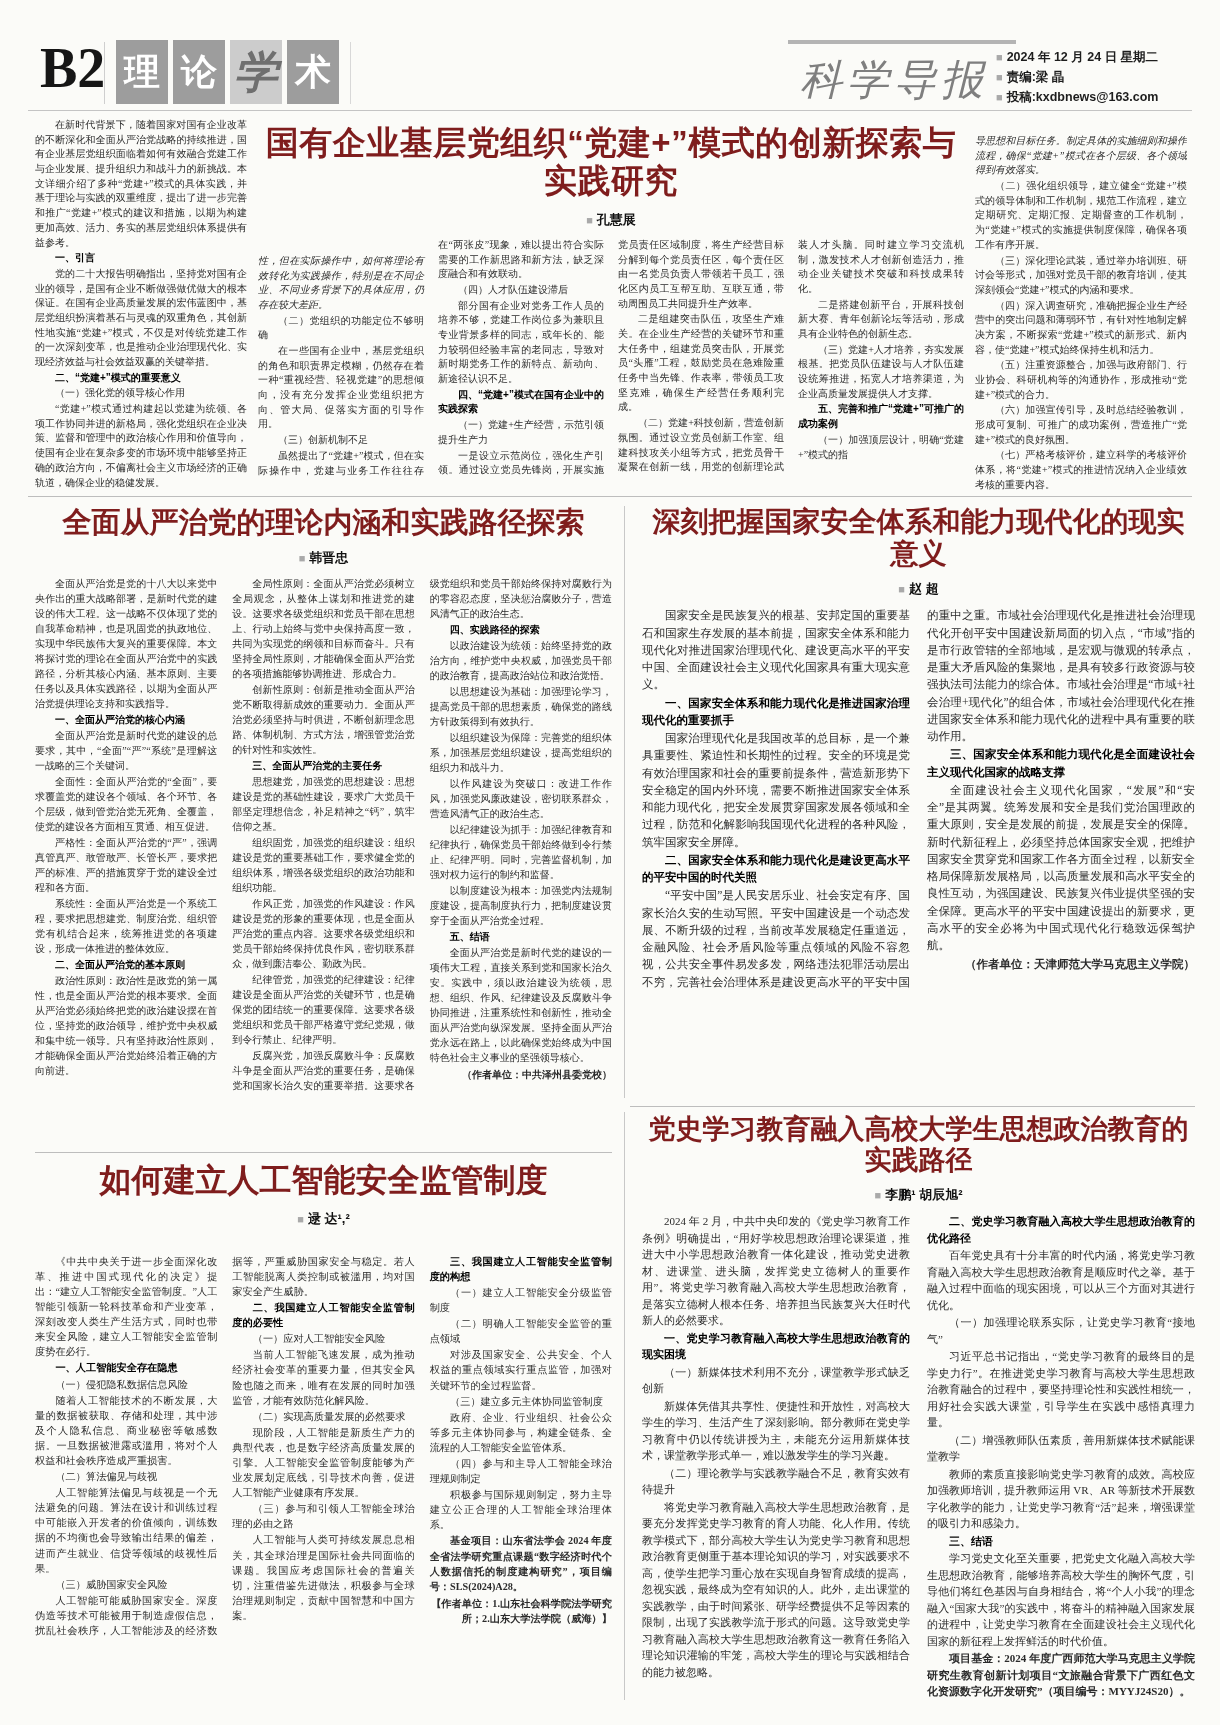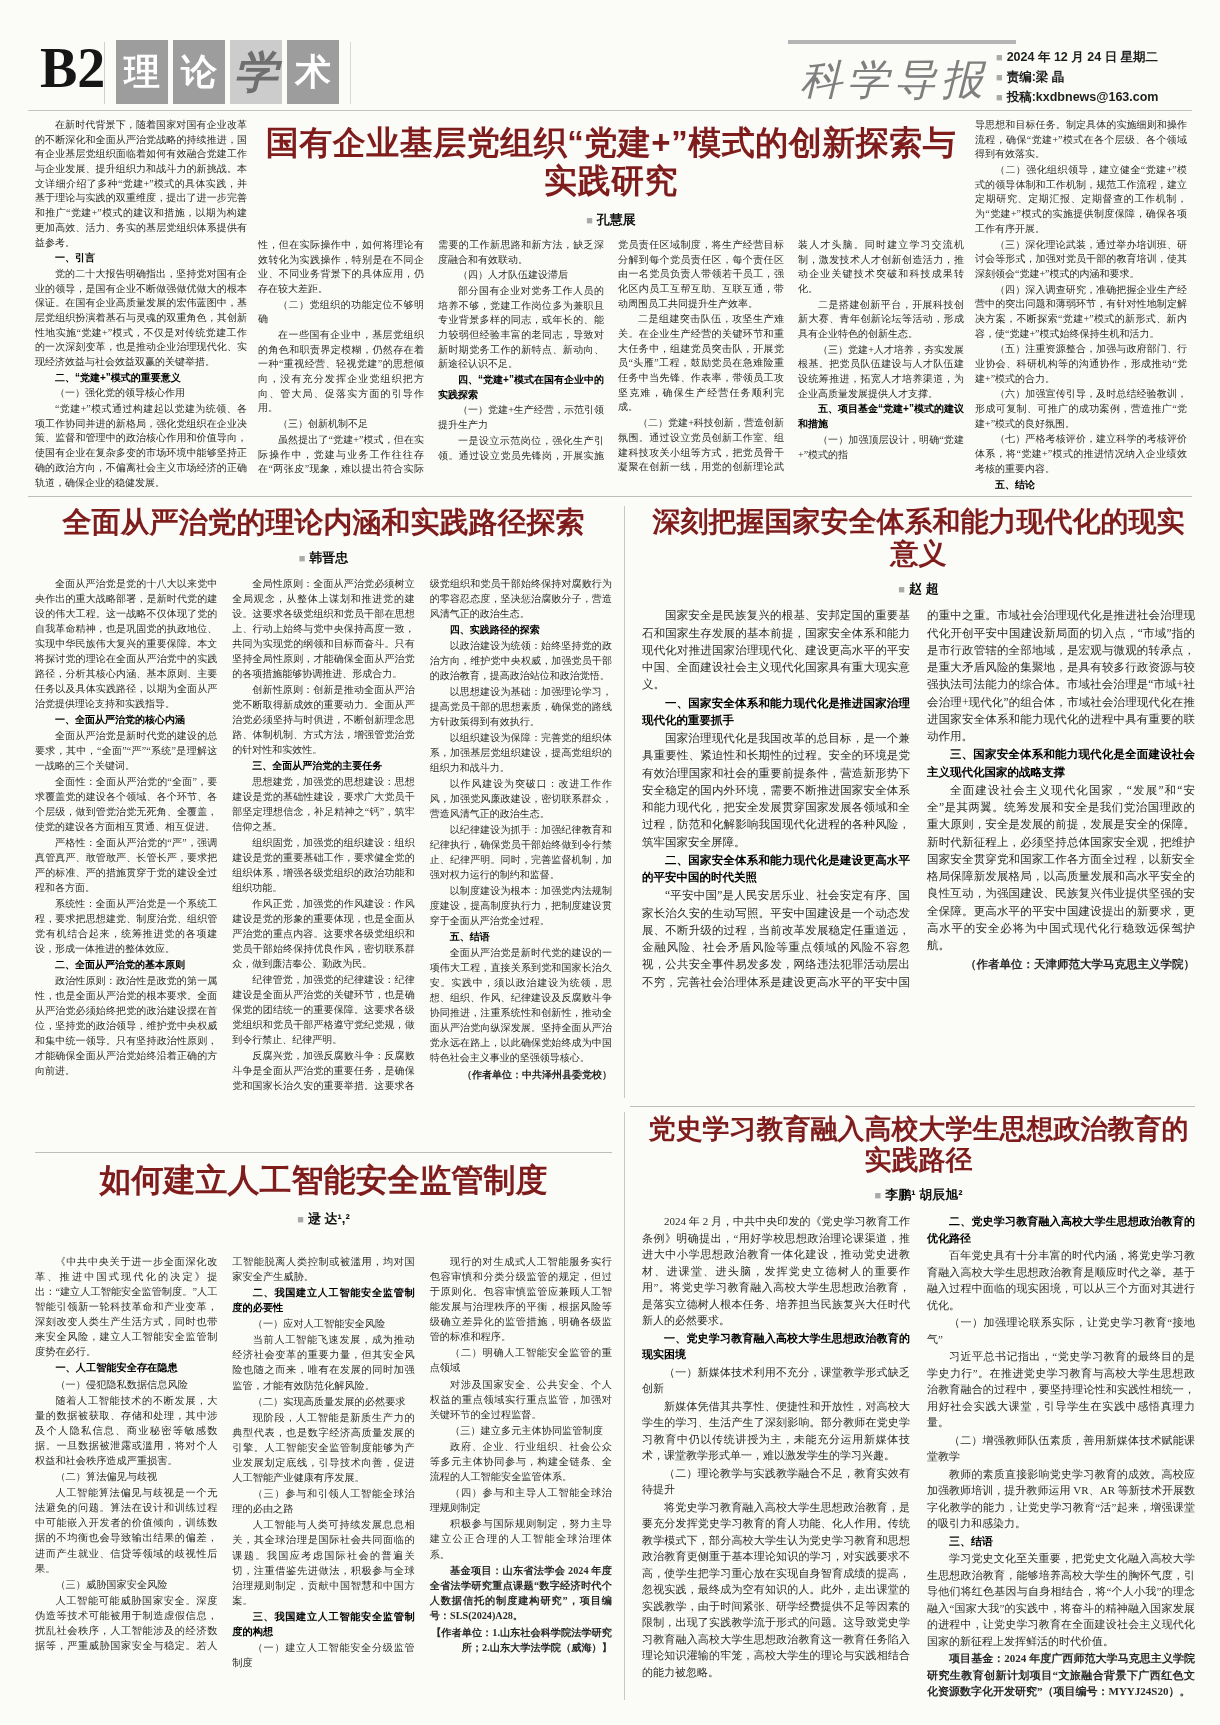--- a/index.html
+++ b/index.html
@@ -23,21 +23,21 @@
   .info-row{margin:3px 0;white-space:nowrap;}
   .bullet{color:#a9a9a9;margin-right:4px;font-size:11px;}
   .hline-top{position:absolute;left:28px;right:28px;top:110px;height:1px;background:#c4c4c4;}
   
   .a-title{font-family:"Liberation Sans",sans-serif;font-weight:bold;color:#7f1d1d;
            text-align:center;line-height:1.15;}
   .byline{text-align:center;font-family:"Liberation Sans",sans-serif;font-weight:bold;
           font-size:13px;color:#111;}
   .cols,.flow{text-align:justify;overflow:hidden;}
   .blk-p{text-indent:2em;margin:0 0 1px 0;}
-  .blk-pc{text-indent:0;margin:0 0 1px 0;}
+  .blk-pc{text-indent:0;margin:16px 0 1px 0;font-style:italic;}
   .blk-h{font-weight:bold;color:#000;text-indent:2em;margin:1px 0;
          font-family:"Liberation Sans",sans-serif;}
   .blk-fund{font-weight:bold;text-indent:2em;margin:1px 0;}
   .blk-aff{font-weight:bold;text-align:right;text-indent:0;margin:2px 0;}
   
   .art1{position:absolute;left:35px;top:118px;width:1152px;height:372px;display:flex;gap:11px;}
   .art1 .side{width:212px;flex:0 0 212px;font-size:10px;line-height:1.47;overflow:hidden;height:100%;}
   .art1 .mid{flex:1;display:flex;flex-direction:column;}
   .art1 .a-title{font-size:33px;margin-top:6px;letter-spacing:0.5px;}
   .art1 .byline{margin:11px 0 9px;}
@@ -111,21 +111,21 @@
           <div class="blk-p">虽然提出了“党建+”模式，但在实际操作中，党建与业务工作往往存在“两张皮”现象，难以提出符合实际需要的工作新思路和新方法，缺乏深度融合和有效联动。</div>
           <div class="blk-p">（四）人才队伍建设滞后</div>
           <div class="blk-p">部分国有企业对党务工作人员的培养不够，党建工作岗位多为兼职且专业背景多样的同志，或年长的、能力较弱但经验丰富的老同志，导致对新时期党务工作的新特点、新动向、新途径认识不足。</div>
           <div class="blk-h">四、“党建+”模式在国有企业中的实践探索</div>
           <div class="blk-p">（一）党建+生产经营，示范引领提升生产力</div>
           <div class="blk-p">一是设立示范岗位，强化生产引领。通过设立党员先锋岗，开展实施党员责任区域制度，将生产经营目标分解到每个党员责任区，每个责任区由一名党员负责人带领若干员工，强化区内员工互帮互助、互联互通，带动周围员工共同提升生产效率。</div>
           <div class="blk-p">二是组建突击队伍，攻坚生产难关。在企业生产经营的关键环节和重大任务中，组建党员突击队，开展党员“头雁”工程，鼓励党员在急难险重任务中当先锋、作表率，带领员工攻坚克难，确保生产经营任务顺利完成。</div>
           <div class="blk-p">（二）党建+科技创新，营造创新氛围。通过设立党员创新工作室、组建科技攻关小组等方式，把党员骨干凝聚在创新一线，用党的创新理论武装人才头脑。同时建立学习交流机制，激发技术人才创新创造活力，推动企业关键技术突破和科技成果转化。</div>
           <div class="blk-p">二是搭建创新平台，开展科技创新大赛、青年创新论坛等活动，形成具有企业特色的创新生态。</div>
           <div class="blk-p">（三）党建+人才培养，夯实发展根基。把党员队伍建设与人才队伍建设统筹推进，拓宽人才培养渠道，为企业高质量发展提供人才支撑。</div>
-          <div class="blk-h">五、项目基金“党建+”模式的建议和措施</div>
+          <div class="blk-h">五、完善和推广“党建+”可推广的成功案例</div>
           <div class="blk-p">（一）加强顶层设计，明确“党建+”模式的指</div>
         </div>
     </div>
     <div class="side flow">
         <div class="blk-pc">导思想和目标任务。制定具体的实施细则和操作流程，确保“党建+”模式在各个层级、各个领域得到有效落实。</div>
         <div class="blk-p">（二）强化组织领导，建立健全“党建+”模式的领导体制和工作机制，规范工作流程，建立定期研究、定期汇报、定期督查的工作机制，为“党建+”模式的实施提供制度保障，确保各项工作有序开展。</div>
         <div class="blk-p">（三）深化理论武装，通过举办培训班、研讨会等形式，加强对党员干部的教育培训，使其深刻领会“党建+”模式的内涵和要求。</div>
         <div class="blk-p">（四）深入调查研究，准确把握企业生产经营中的突出问题和薄弱环节，有针对性地制定解决方案，不断探索“党建+”模式的新形式、新内容，使“党建+”模式始终保持生机和活力。</div>
         <div class="blk-p">（五）注重资源整合，加强与政府部门、行业协会、科研机构等的沟通协作，形成推动“党建+”模式的合力。</div>
         <div class="blk-p">（六）加强宣传引导，及时总结经验教训，形成可复制、可推广的成功案例，营造推广“党建+”模式的良好氛围。</div>
@@ -199,21 +199,20 @@
         <div class="blk-p">人工智能可能威胁国家安全。深度伪造等技术可能被用于制造虚假信息，扰乱社会秩序，人工智能涉及的经济数据等，严重威胁国家安全与稳定。若人工智能脱离人类控制或被滥用，均对国家安全产生威胁。</div>
         <div class="blk-h">二、我国建立人工智能安全监管制度的必要性</div>
         <div class="blk-p">（一）应对人工智能安全风险</div>
         <div class="blk-p">当前人工智能飞速发展，成为推动经济社会变革的重要力量，但其安全风险也随之而来，唯有在发展的同时加强监管，才能有效防范化解风险。</div>
         <div class="blk-p">（二）实现高质量发展的必然要求</div>
         <div class="blk-p">现阶段，人工智能是新质生产力的典型代表，也是数字经济高质量发展的引擎。人工智能安全监管制度能够为产业发展划定底线，引导技术向善，促进人工智能产业健康有序发展。</div>
         <div class="blk-p">（三）参与和引领人工智能全球治理的必由之路</div>
         <div class="blk-p">人工智能与人类可持续发展息息相关，其全球治理是国际社会共同面临的课题。我国应考虑国际社会的普遍关切，注重借鉴先进做法，积极参与全球治理规则制定，贡献中国智慧和中国方案。</div>
         <div class="blk-h">三、我国建立人工智能安全监管制度的构想</div>
         <div class="blk-p">（一）建立人工智能安全分级监管制度</div>
-        <div class="blk-p">现行的对生成式人工智能服务实行包容审慎和分类分级监管的规定，但过于原则化。包容审慎监管应兼顾人工智能发展与治理秩序的平衡，根据风险等级确立差异化的监管措施，明确各级监管的标准和程序。</div>
         <div class="blk-p">（二）明确人工智能安全监管的重点领域</div>
         <div class="blk-p">对涉及国家安全、公共安全、个人权益的重点领域实行重点监管，加强对关键环节的全过程监督。</div>
         <div class="blk-p">（三）建立多元主体协同监管制度</div>
         <div class="blk-p">政府、企业、行业组织、社会公众等多元主体协同参与，构建全链条、全流程的人工智能安全监管体系。</div>
         <div class="blk-p">（四）参与和主导人工智能全球治理规则制定</div>
         <div class="blk-p">积极参与国际规则制定，努力主导建立公正合理的人工智能全球治理体系。</div>
         <div class="blk-fund">基金项目：山东省法学会 2024 年度全省法学研究重点课题“数字经济时代个人数据信托的制度建构研究”，项目编号：SLS(2024)A28。</div>
         <div class="blk-aff">【作者单位：1.山东社会科学院法学研究所；2.山东大学法学院（威海）】</div>
       </div>
   </div>

